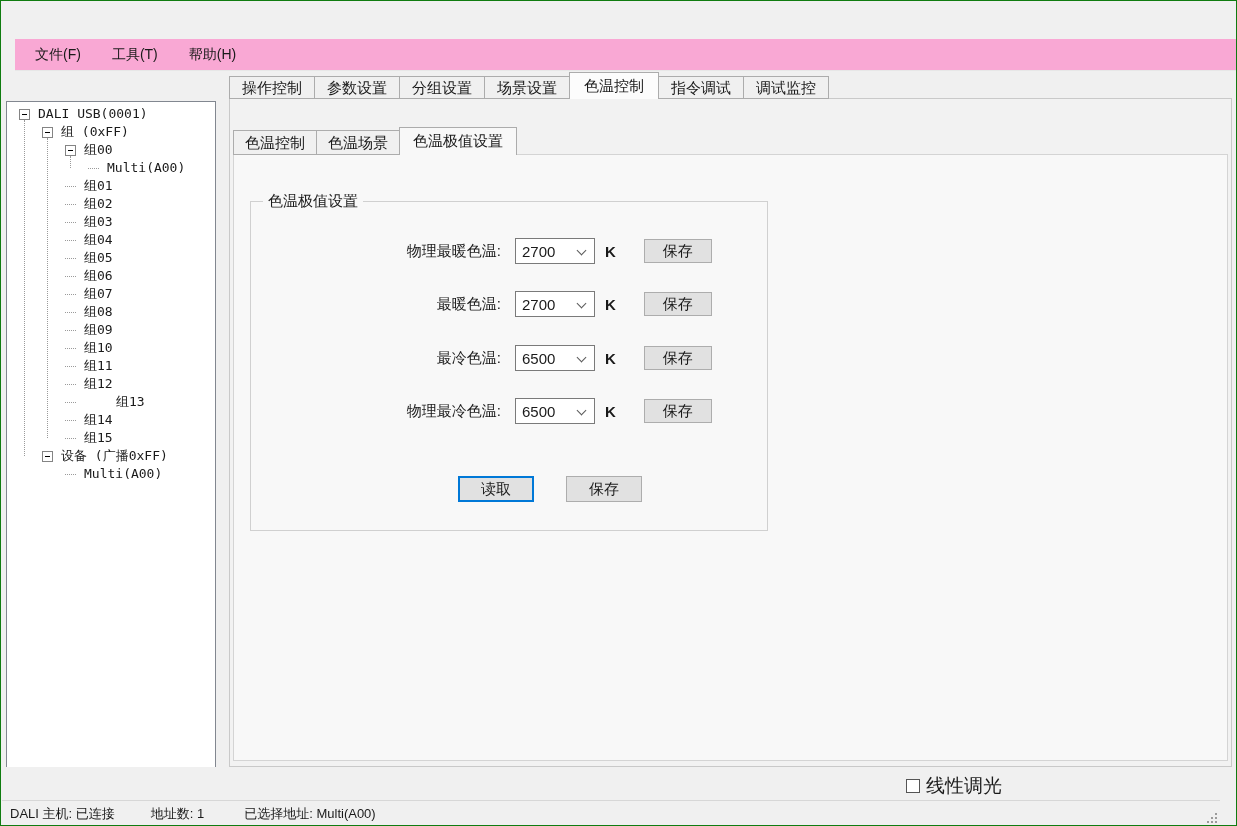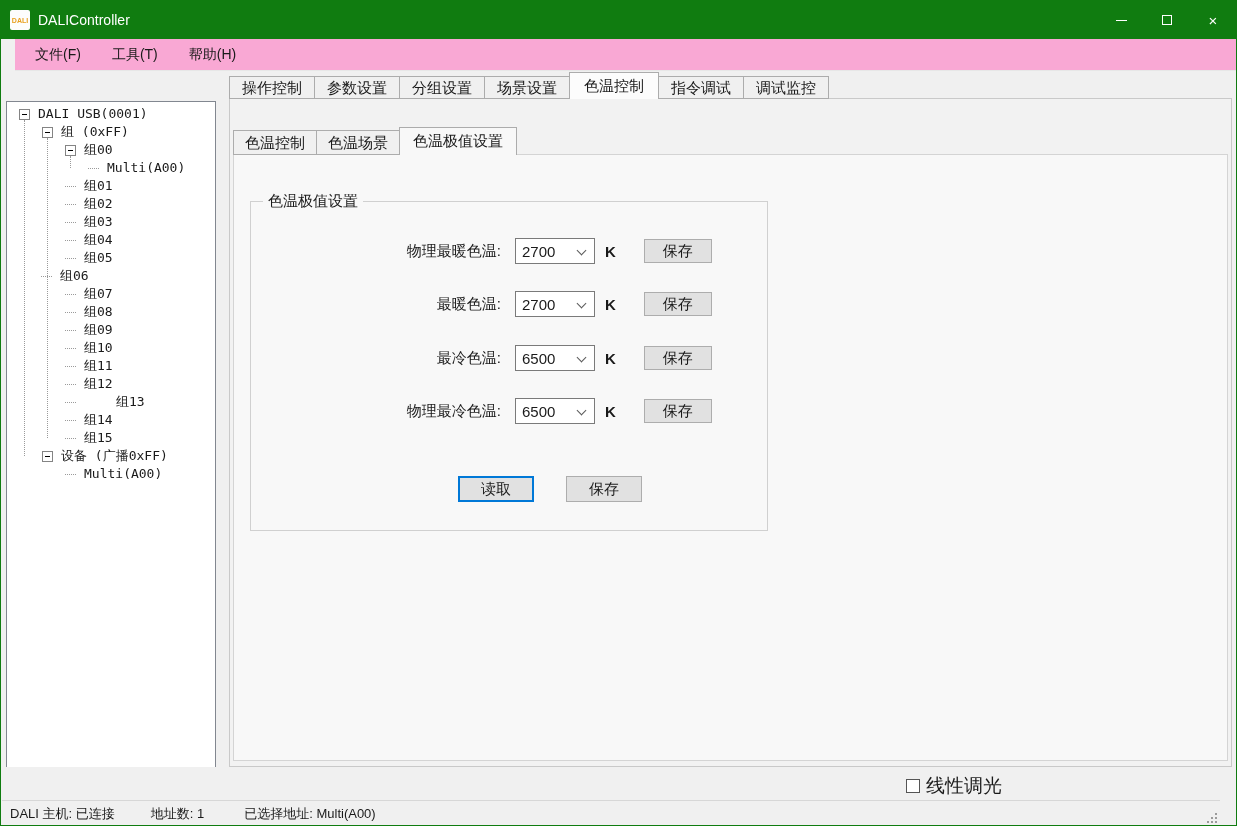--- a/index.html
+++ b/index.html
@@ -91,33 +91,20 @@
   .grip { position:absolute; right:3px; bottom:3px; width:12px; height:12px; }
   .grip span { position:absolute; width:2px; height:2px; background:#9b9b9b; }
   .g1{right:0;bottom:0} .g2{right:0;bottom:4px} .g3{right:4px;bottom:0}
   .g4{right:0;bottom:8px} .g5{right:8px;bottom:0} .g6{right:4px;bottom:4px}
 </style>
 </head>
 <body>
 
 <div class="window">
 
-  <div class="titlebar">
-    <div class="app-icon">DALI</div>
-    <div class="title-text">DALIController</div>
-    <div class="win-controls">
-      <div class="win-btn">
-          <span class="glyph-min"></span>
-        </div>
-      <div class="win-btn">
-          <span class="glyph-max"></span>
-        </div>
-      <div class="win-btn glyph-close">×</div>
-    </div>
-  </div>
 
   <div class="menubar">
       <span class="menu-item">文件(F)</span>
       <span class="menu-item">工具(T)</span>
       <span class="menu-item">帮助(H)</span>
     </div>
 
   <div class="tree-panel">
     <div class="guide" style="left:17px; top:18px; height:336px;"></div>
     <div class="guide" style="left:40px; top:36px; height:300px;"></div>
@@ -158,21 +145,21 @@
           <span>组03</span>
         </div>
         <div class="tree-row" style="padding-left: 58px;">
           <span class="stub"></span>
           <span>组04</span>
         </div>
         <div class="tree-row" style="padding-left: 58px;">
           <span class="stub"></span>
           <span>组05</span>
         </div>
-        <div class="tree-row" style="padding-left: 34px;">
+        <div class="tree-row" style="padding-left: 58px;">
           <span class="stub"></span>
           <span>组06</span>
         </div>
         <div class="tree-row" style="padding-left: 58px;">
           <span class="stub"></span>
           <span>组07</span>
         </div>
         <div class="tree-row" style="padding-left: 58px;">
           <span class="stub"></span>
           <span>组08</span>

